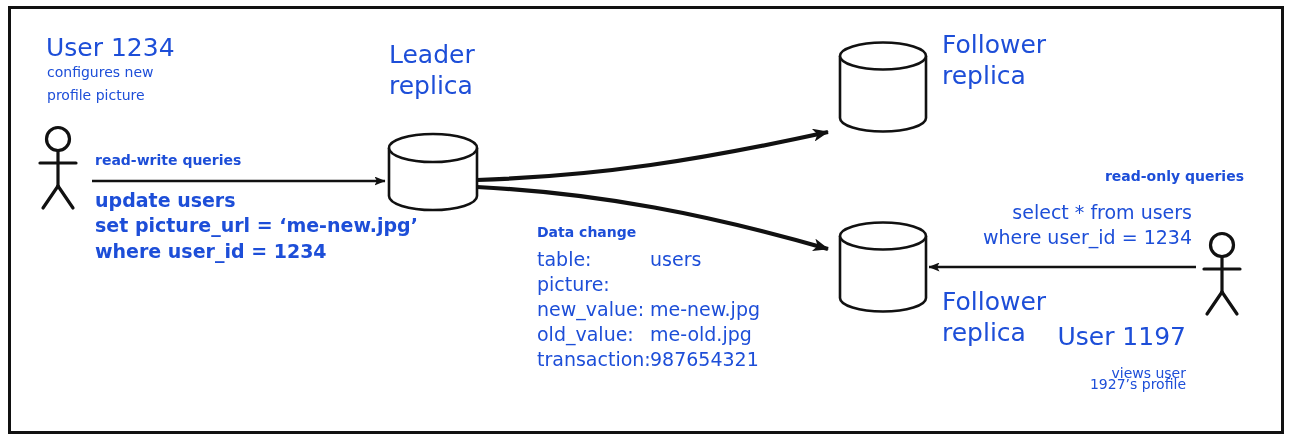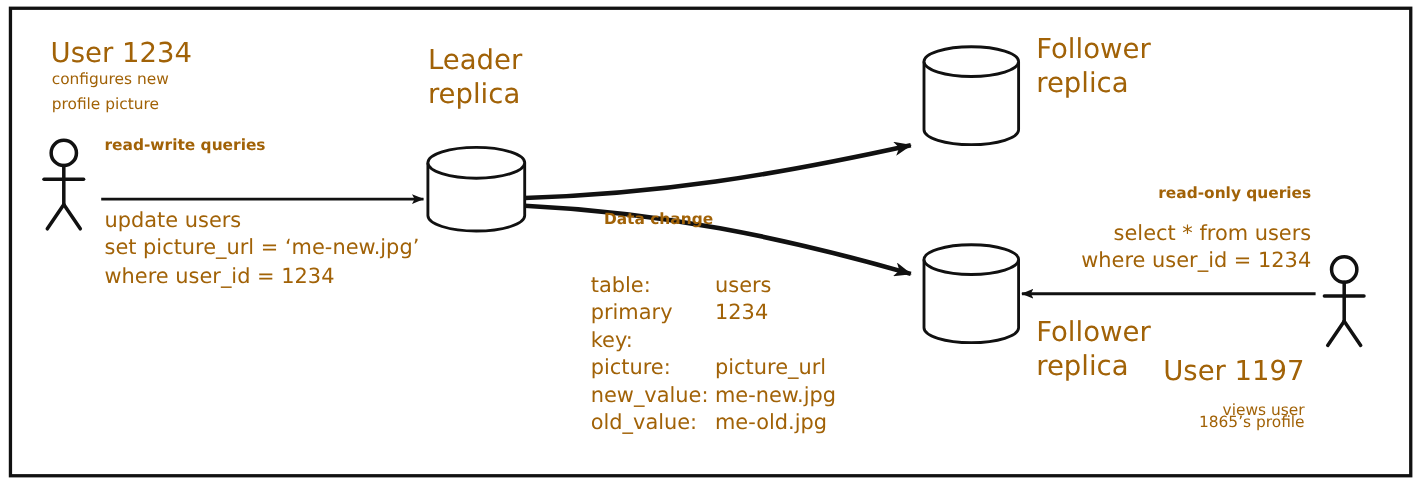--- a/index.html
+++ b/index.html
@@ -6,21 +6,21 @@
     margin: 0;
     padding: 0;
     background: #ffffff;
   }
   #canvas {
     position: relative;
     width: 1294px;
     height: 444px;
     background: #ffffff;
     font-family: "DejaVu Sans", "Liberation Sans", sans-serif;
-    color: #a16207;
+    color: #1d4ed8;
     overflow: hidden;
   }
   #frame {
     position: absolute;
     left: 8px;
     top: 6px;
     width: 1276px;
     height: 428px;
     border: 3px solid #111111;
     box-sizing: border-box;
@@ -110,67 +110,66 @@
       <line x1="1204" y1="269" x2="1240" y2="269"></line>
       <line x1="1222" y1="292" x2="1207" y2="314"></line>
       <line x1="1222" y1="292" x2="1237" y2="314"></line>
     </g>
   </svg>
 
   <div class="txt big" style="left:46px; top:33px;">User 1234</div>
   <div class="txt med" style="left:47px; top:64px;">configures new</div>
   <div class="txt med" style="left:47px; top:87px;text-align:center;">profile picture</div>
 
-  <div class="txt med bold" style="left:95px; top:124px;">read-write queries</div>
+  <div class="txt med bold" style="left:95px; top:152px;">read-write queries</div>
 
-  <div class="sqlblock" style="left:95px; top:188px;">
+  <div class="sqlblock" style="left:95px; top:188px;font-weight:bold;">
     <div class="sqlline">update users</div>
     <div class="sqlline">set picture_url = ‘me-new.jpg’</div>
     <div class="sqlline">where user_id = 1234</div>
   </div>
 
   <div class="txt big" style="left:389px; top:40px;">Leader</div>
   <div class="txt big" style="left:389px; top:71px;">replica</div>
 
 
-  <div class="txt med bold" style="left:537px; top:192px;margin-left:12px;">Data change</div>
+  <div class="txt med bold" style="left:537px; top:224px;">Data change</div>
 
   <div class="kvtable" style="left:537px; top:247px;">
     <div class="kvrow">
       <span class="kvkey">table:</span>
       <span class="kvval">users</span>
     </div>
     <div class="kvrow">
-      <span class="kvkey">primary key:</span>
-      <span class="kvval">1234</span>
-    </div>
-    <div class="kvrow">
       <span class="kvkey">picture:</span>
-      <span class="kvval">picture_url</span>
     </div>
     <div class="kvrow">
       <span class="kvkey">new_value:</span>
       <span class="kvval">me-new.jpg</span>
     </div>
     <div class="kvrow">
       <span class="kvkey">old_value:</span>
       <span class="kvval">me-old.jpg</span>
     </div>
+    <div class="kvrow">
+      <span class="kvkey">transaction:</span>
+      <span class="kvval">987654321</span>
+    </div>
   </div>
 
   <div class="txt big" style="left:942px; top:30px;">Follower</div>
   <div class="txt big" style="left:942px; top:61px;">replica</div>
 
   <div class="txt big" style="left:942px; top:287px;">Follower</div>
   <div class="txt big" style="left:942px; top:318px;">replica</div>
 
-  <div class="txt med bold" style="left:1192px; top:168px; transform:translateX(-100%);">read-only queries</div>
+  <div class="txt med bold" style="left:1244px; top:168px; transform:translateX(-100%);">read-only queries</div>
 
   <div class="sqlblock right" style="left:1192px; top:200px; transform:translateX(-100%);">
     <div class="sqlline">select * from users</div>
     <div class="sqlline">where user_id = 1234</div>
   </div>
 
   <div class="txt big right" style="left:1186px; top:322px; transform:translateX(-100%);">User 1197</div>
   <div class="txt med right" style="left:1186px; top:353px; transform:translateX(-100%);margin-top:12px;">views user</div>
-  <div class="txt med right" style="left:1186px; top:376px; transform:translateX(-100%);">1865’s profile</div>
+  <div class="txt med right" style="left:1186px; top:376px; transform:translateX(-100%);">1927’s profile</div>
 
 </div>
 
 </body></html>

